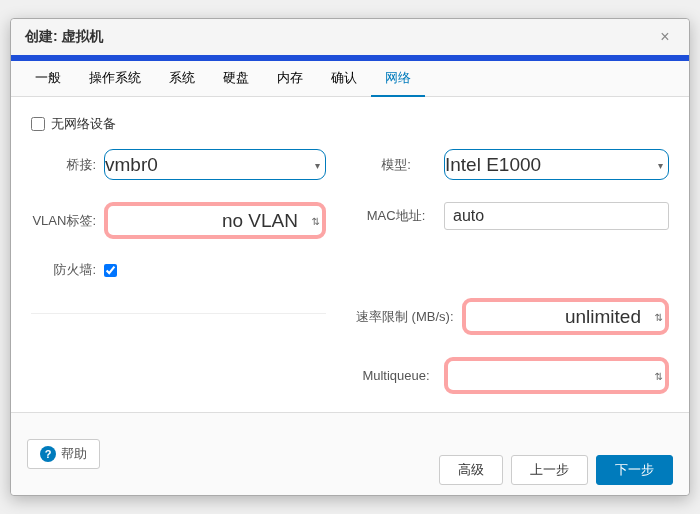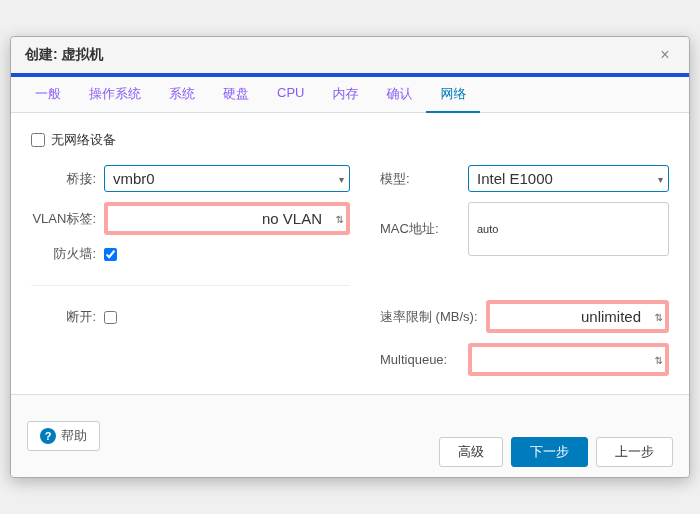--- a/index.html
+++ b/index.html
@@ -18,21 +18,21 @@
       width: 680px;
       background: #fff;
       border: 1px solid #aaa;
       border-radius: 4px;
       box-shadow: 0 4px 16px rgba(0,0,0,0.25);
       display: flex;
       flex-direction: column;
     }
     .titlebar {
       background: #f5f5f5;
-      border-bottom: 4px solid #1d4ed8;
+      border-bottom: 6px solid #1d4ed8;
       padding: 8px 14px;
       display: flex;
       align-items: center;
       justify-content: space-between;
       border-radius: 4px 4px 0 0;
     }
     .titlebar-title {
       font-size: 14px;
       font-weight: bold;
       color: #333;
@@ -50,21 +50,21 @@
     }
     .tabs {
       display: flex;
       border-bottom: 1px solid #ddd;
       background: #fafafa;
       padding: 0 10px;
     }
     .tab {
       padding: 8px 14px;
       cursor: pointer;
-      color: #8b5cf6;
+      color: #000000;
       font-size: 13px;
       border-bottom: 2px solid transparent;
       margin-bottom: -1px;
     }
     .tab.active {
       color: #007bbc;
       border-bottom: 2px solid #007bbc;
       font-weight: 500;
     }
     .content {
@@ -90,77 +90,77 @@
       cursor: pointer;
     }
     .form-grid {
       display: grid;
       grid-template-columns: 1fr 1fr;
       gap: 0;
     }
     .left-col, .right-col {
       display: flex;
       flex-direction: column;
-      gap: 10px;
+      gap: 22px;
     }
     .right-col {
       padding-left: 30px;
     }
     .field-row {
       display: flex;
       align-items: center;
       gap: 8px;
     }
     .field-label {
       color: #555;
       min-width: 65px;
       text-align: right;
       font-size: 13px;
     }
     .field-label-right {
       color: #555;
       min-width: 80px;
-      text-align: left;
+      text-align: center;
       font-size: 13px;
     }
     .select-wrapper {
       position: relative;
       flex: 1;
     }
     .select-wrapper select {
       width: 100%;
-      padding: 4px 24px 4px 8px;
+      padding: 4px 24px 4px 0;
       border: 1px solid #007bbc;
-      border-radius: 3px;
+      border-radius: 9px;
       background: #fff;
-      font-size: 15px;
+      font-size: 19px;
       color: #333;
       appearance: none;
       cursor: pointer;
       outline: none;
     }
     .select-wrapper .arrow {
       position: absolute;
       right: 6px;
       top: 50%;
       transform: translateY(-50%);
       pointer-events: none;
       color: #666;
       font-size: 10px;
     }
     .select-wrapper-spin select {
       border: 4px solid #fca5a5;
       text-align: right;
     }
     .text-input {
       flex: 1;
-      padding: 20px 8px;
+      padding: 4px 8px;
       border: 1px solid #ccc;
       border-radius: 3px;
-      font-size: 11px;
+      font-size: 16px;
       color: #333;
       outline: none;
     }
     .divider {
       border: none;
       border-top: 1px solid #eee;
       margin: 12px 0;
     }
     .footer {
       display: flex;
@@ -223,21 +223,20 @@
   <div class="titlebar">
     <span class="titlebar-title">创建: 虚拟机</span>
     <div class="close-btn">×</div>
   </div>
 
   <div class="tabs">
     <div class="tab">一般</div>
     <div class="tab">操作系统</div>
     <div class="tab">系统</div>
     <div class="tab">硬盘</div>
-    <div class="tab">CPU</div>
     <div class="tab">内存</div>
     <div class="tab">确认</div>
     <div class="tab active">网络</div>
   </div>
 
   <div class="content">
 
     <div class="no-network-row">
       <label class="checkbox-label">
         <input type="checkbox" style="">
@@ -269,24 +268,20 @@
           </div>
         </div>
 
         <div class="field-row">
           <span class="field-label">防火墙:</span>
           <input type="checkbox" checked="" style="">
         </div>
 
         <hr class="divider">
 
-        <div class="field-row">
-          <span class="field-label">断开:</span>
-          <input type="checkbox" style="">
-        </div>
       </div>
 
       <div class="right-col">
 
         <div class="field-row">
           <span class="field-label-right">模型:</span>
           <div class="select-wrapper" style="flex:1">
             <select>
               <option>Intel E1000</option>
               <option>VirtIO (paravirtualized)</option>
@@ -326,17 +321,17 @@
     </div>
   </div>
 
   <div class="footer">
     <button class="help-btn">
       <div class="help-icon">?</div>
       <span>帮助</span>
     </button>
     <div class="footer-right">
       <button class="btn">高级</button>
+      <button class="btn">上一步</button>
       <button class="btn btn-primary">下一步</button>
-      <button class="btn">上一步</button>
     </div>
   </div>
 </div>
 
 </body></html>

